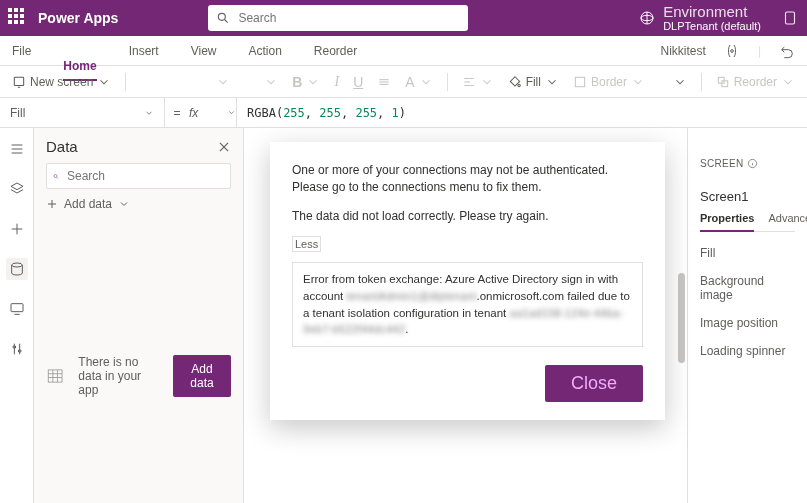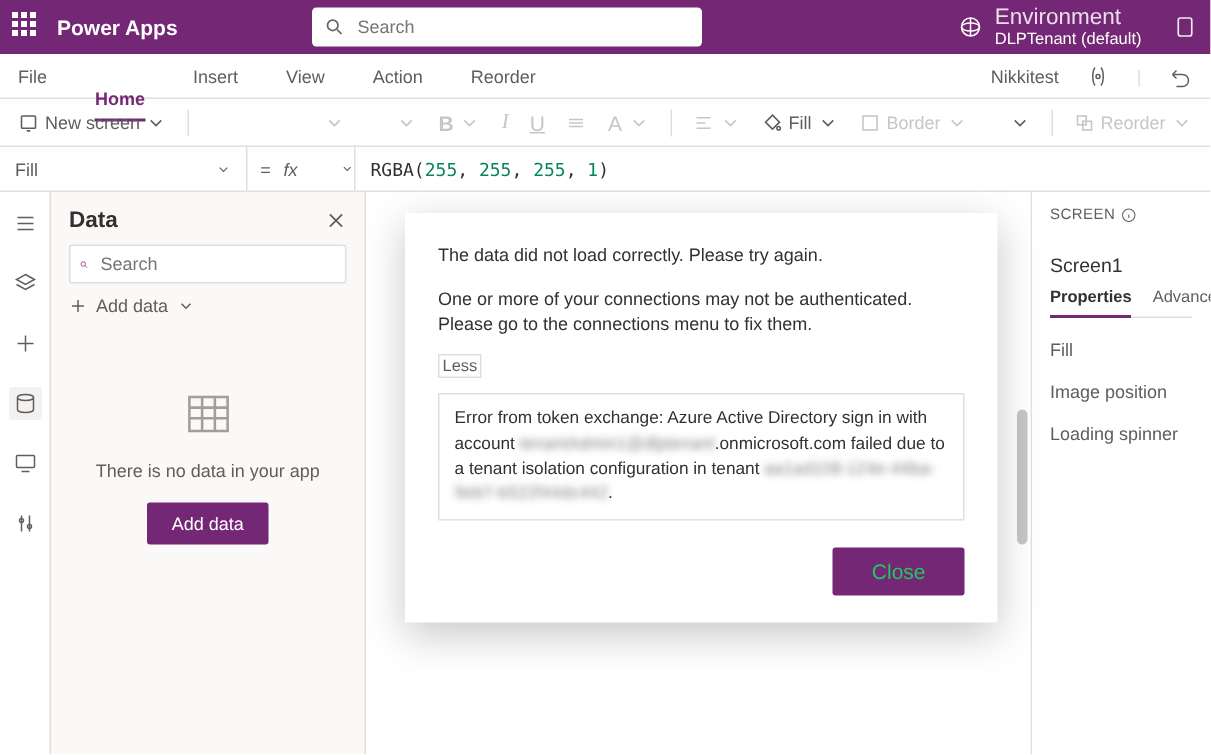--- a/index.html
+++ b/index.html
@@ -52,52 +52,52 @@
   .fb-formula .n{color:var(--formula-num);}
   
   .main{display:flex;height:calc(100% - 36px - 30px - 32px - 30px);}
   .leftrail{width:34px;border-right:1px solid var(--gray-border);display:flex;flex-direction:column;align-items:center;padding-top:10px;gap:18px;}
   .leftrail .rbtn{width:22px;height:22px;display:flex;align-items:center;justify-content:center;border-radius:2px;}
   .leftrail .rbtn.active{background:var(--gray-light);}
   .leftrail svg{width:16px;height:16px;stroke:var(--gray-text);fill:none;stroke-width:1.5;}
   
   .datapanel{width:210px;border-right:1px solid var(--gray-border);background:var(--gray-bg);padding:10px 12px;display:flex;flex-direction:column;gap:8px;}
   .datapanel .hdr{display:flex;justify-content:space-between;align-items:center;}
-  .datapanel .hdr h3{margin:0;font-size:15px;font-weight:700;}
+  .datapanel .hdr h3{margin:0;font-size:15px;font-weight:400;}
   .dp-search{height:26px;background:#fff;border:1px solid var(--gray-border);border-radius:2px;display:flex;align-items:center;padding:0 6px;gap:6px;}
   .dp-search svg{width:13px;height:13px;stroke:var(--purple);fill:none;stroke-width:2;}
   .dp-search input{border:none;outline:none;flex:1;font-size:12px;}
   .dp-add{display:flex;align-items:center;gap:6px;color:var(--gray-text);font-size:12px;}
   .dp-add svg{width:12px;height:12px;stroke:var(--gray-text);fill:none;stroke-width:2;}
-  .dp-empty{flex:1;display:flex;flex-direction:column;align-items:center;padding-top:40px;gap:14px;}
+  .dp-empty{flex:1;display:flex;flex-direction:row;align-items:center;padding-top:40px;gap:14px;}
   .dp-empty svg{width:34px;height:34px;stroke:#a19f9d;fill:none;stroke-width:1.2;}
   .dp-empty .msg{color:var(--gray-text);font-size:12px;}
   .dp-empty button{background:var(--purple);color:#fff;border:none;border-radius:2px;padding:7px 16px;font-size:12px;cursor:pointer;}
   
   .canvas{flex:1;background:#fff;position:relative;}
   .canvas::after{content:"";position:absolute;left:0;top:0;width:4px;height:100%;}
   .canvas-scroll{position:absolute;right:2px;top:145px;width:7px;height:90px;background:#c8c6c4;border-radius:4px;}
   
   .proppanel{width:120px;border-left:1px solid var(--gray-border);padding:10px 12px;font-size:11px;color:var(--gray-text);}
-  .proppanel .lbl{text-transform:uppercase;letter-spacing:.3px;font-size:10px;display:flex;align-items:flex-end;gap:4px;}
+  .proppanel .lbl{text-transform:uppercase;letter-spacing:.3px;font-size:10px;display:flex;align-items:flex-end;gap:4px;margin-top:20px;}
   .proppanel .lbl svg{width:11px;height:11px;stroke:var(--gray-text);fill:none;stroke-width:1.5;}
   .proppanel .name{font-size:13px;color:var(--gray-text2);margin:20px 0 8px;}
   .proppanel .tabs{display:flex;gap:14px;border-bottom:1px solid var(--gray-border);margin-bottom:10px;}
   .proppanel .tab{padding-bottom:6px;font-size:11px;}
   .proppanel .tab.active{color:var(--gray-text2);border-bottom:2px solid var(--purple);margin-bottom:-1px;font-weight:600;}
   .proppanel .prop{margin:14px 0;font-size:12px;}
   
   .modal{position:absolute;left:270px;top:142px;width:395px;background:#fff;box-shadow:0 8px 26px rgba(0,0,0,.22);padding:20px 22px 18px;}
   .modal h2{margin:0 0 14px;font-size:18px;font-weight:400;}
   .modal p{margin:0 0 12px;font-size:12px;color:var(--gray-text2);line-height:1.4;}
   .modal .less{display:inline-block;color:var(--gray-text);border:1px solid #8884;padding:1px 2px;font-size:11px;margin-bottom:10px;}
   .modal .box{border:1px solid var(--gray-border);padding:8px 10px;font-size:11.5px;line-height:1.45;color:var(--gray-text2);position:relative;}
   .modal .box .blur{color:transparent;text-shadow:0 0 5px rgba(80,80,80,.7);}
   .modal .btnrow{display:flex;justify-content:flex-end;margin-top:18px;}
-  .modal .btnrow button{background:var(--purple);color:#22c55e;border:none;padding:8px 26px;font-size:14px;border-radius:2px;cursor:pointer;}
+  .modal .btnrow button{background:var(--purple);color:#f0abfc;border:none;padding:8px 26px;font-size:18px;border-radius:2px;cursor:pointer;}
   .chev{width:10px;height:10px;stroke:currentColor;fill:none;stroke-width:1.8;}
 </style>
 </head>
 <body>
 
 <div class="titlebar">
   <div class="waffle">
       <span></span>
       <span></span>
       <span></span>
@@ -359,28 +359,29 @@
           <circle cx="12" cy="12" r="9"></circle>
           <path d="M12 8h.01M11 12h1v4"></path>
         </svg>
     </div>
     <div class="name">Screen1</div>
     <div class="tabs">
       <div class="tab active">Properties</div>
       <div class="tab">Advanced</div>
     </div>
     <div class="prop">Fill</div>
+    <div class="prop">Background image</div>
     <div class="prop">Image position</div>
     <div class="prop">Loading spinner</div>
   </div>
 </div>
 
 <div class="modal">
+  <p>One or more of your connections may not be authenticated. Please go to the connections menu to fix them.</p>
   <p>The data did not load correctly. Please try again.</p>
-  <p>One or more of your connections may not be authenticated. Please go to the connections menu to fix them.</p>
   <span class="less">Less</span>
   <div class="box">
     <span>Error from token exchange: Azure Active Directory sign in with account </span><span class="blur">tenantAdmin1@dlptenant</span><span>.onmicrosoft.com failed due to a tenant isolation configuration in tenant </span><span class="blur">aa1ad108-124e-44ba-9eb7-b522f44dc442</span><span>.</span>
   </div>
   <div class="btnrow">
     <button>Close</button>
   </div>
 </div>
 
 </body></html>

